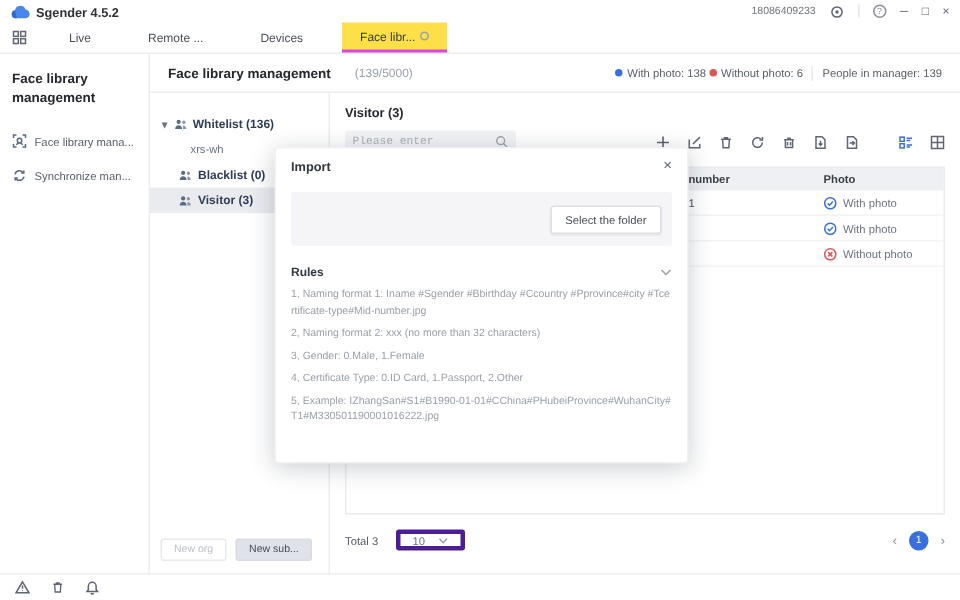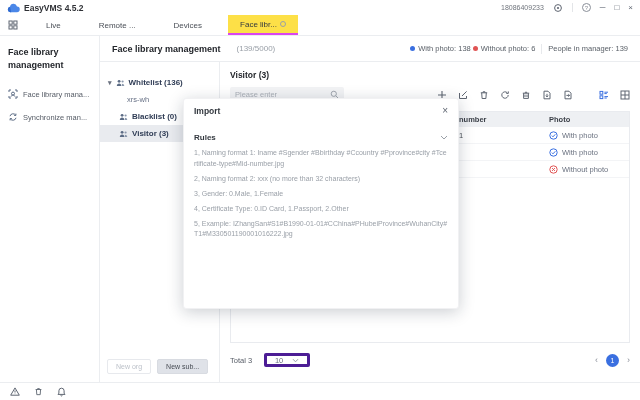--- a/index.html
+++ b/index.html
@@ -47,21 +47,21 @@
   .tree-row.sub{padding-left:19px}
   .tree-row.selected{background:#e9ebef}
   .tree-buttons{position:absolute;bottom:8px;left:7px;display:flex;gap:6px}
   .btn-neworg{font-size:7px;color:#bcc1c9;background:#fff;border:1px solid #e7e9ed;border-radius:2px;padding:3px 8px}
   .btn-newsub{font-size:7px;color:#474c54;background:#dfe2e8;border:1px solid #d8dbe1;border-radius:2px;padding:3px 8px}
 
   .panel{flex:1;padding:8px 10px;display:flex;flex-direction:column;min-width:0}
   .panel-title{font-size:8.5px;font-weight:bold;color:#24272c;margin-bottom:7px}
   .controls{display:flex;align-items:center}
   .search{width:114px;height:15px;background:#f2f3f5;border-radius:2px;display:flex;align-items:center;padding:0 5px;flex:none}
-  .search input{border:0;background:transparent;outline:none;font-size:7.5px;color:#444;flex:1;min-width:0;font-family:Liberation Sans, sans-serif}
+  .search input{border:0;background:transparent;outline:none;font-size:7.5px;color:#444;flex:1;min-width:0;font-family:Liberation Mono, monospace}
   .search input::placeholder{color:#a9aeb6}
   .toolbar{margin-left:auto;display:flex;align-items:center;gap:11px}
   .tool{display:flex;align-items:center}
   .view-gap{width:4px}
 
   .table{margin-top:9px;border:1px solid #e9ebef;height:232px;display:flex;flex-direction:column;background:#fff}
   .thead{display:flex;background:#eef0f3;height:15px;align-items:center;font-size:7.5px;font-weight:bold;color:#3a3f47;flex:none}
   .th-number{flex:1;padding-left:228px;min-width:0}
   .th-photo{width:80px;flex:none}
   .trow{display:flex;height:17px;align-items:center;font-size:7.5px;color:#6b7280;border-bottom:1px solid #f3f4f6;flex:none}
@@ -96,21 +96,21 @@
 <div class="window">
 
   <div class="titlebar">
     <div class="tb-left">
       <span>
         <svg width="13" height="10" viewBox="0 0 13 10">
             <path d="M3.4 9.2a2.7 2.7 0 0 1-.4-5.35A3.6 3.6 0 0 1 10 3.4a2.55 2.55 0 0 1-.3 5.8z" fill="#4a87e8"></path>
             <path d="M3.4 9.2a2.7 2.7 0 0 1-.4-5.35l1.2 5.35z" fill="#2f6ad0"></path>
           </svg>
       </span>
-      <span class="app-title">EasyVMS 4.5.2</span>
+      <span class="app-title">Sgender 4.5.2</span>
     </div>
     <div class="tb-right">
       <span class="phone">18086409233</span>
       <span>
         <svg width="10" height="10" viewBox="0 0 10 10">
             <circle cx="5" cy="5" r="3.4" fill="none" stroke="#5f6672" stroke-width="1"></circle>
             <circle cx="5" cy="5" r="1.1" fill="#5f6672"></circle>
           </svg>
       </span>
       <span class="tb-sep"></span>
@@ -389,20 +389,23 @@
           <path d="M3.6 8.4a1 1 0 0 0 1.8 0"></path>
         </svg>
     </span>
   </div>
 
   <div class="dialog">
     <div class="dlg-header">
       <span class="dlg-title">Import</span>
       <span class="dlg-close">×</span>
     </div>
+    <div class="dropzone">
+      <button class="btn-folder">Select the folder</button>
+    </div>
     <div class="rules-head">
       <span class="rules-title">Rules</span>
       <span class="rules-chevron">
         <svg width="8" height="5" viewBox="0 0 8 5" fill="none" stroke="#9aa0a8" stroke-width="1">
             <path d="M1 1 4 4 7 1"></path>
           </svg>
       </span>
     </div>
     <div class="rules-list">
       <div class="rule">1, Naming format 1: Iname #Sgender #Bbirthday #Ccountry #Pprovince#city #Tcertificate-type#Mid-number.jpg</div>

